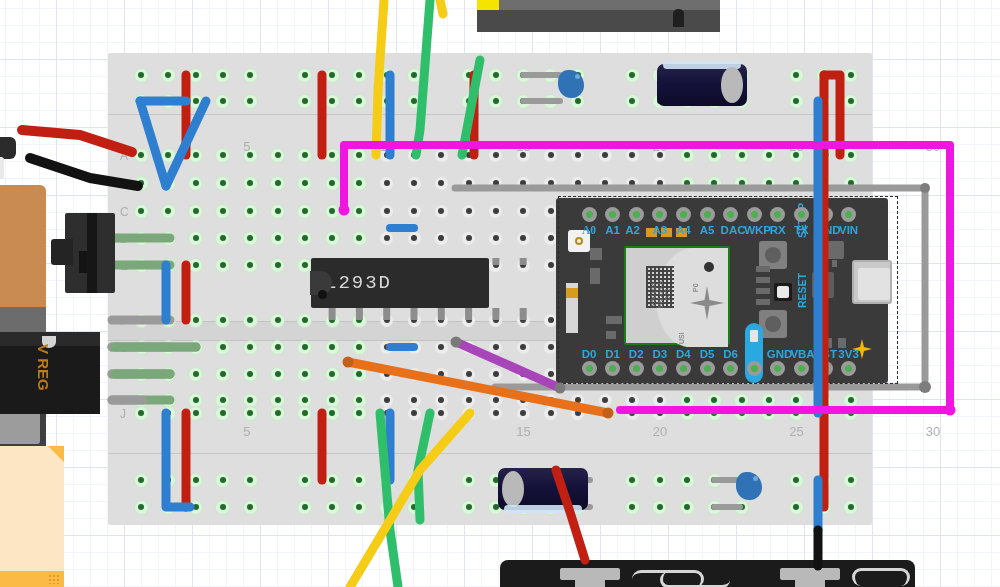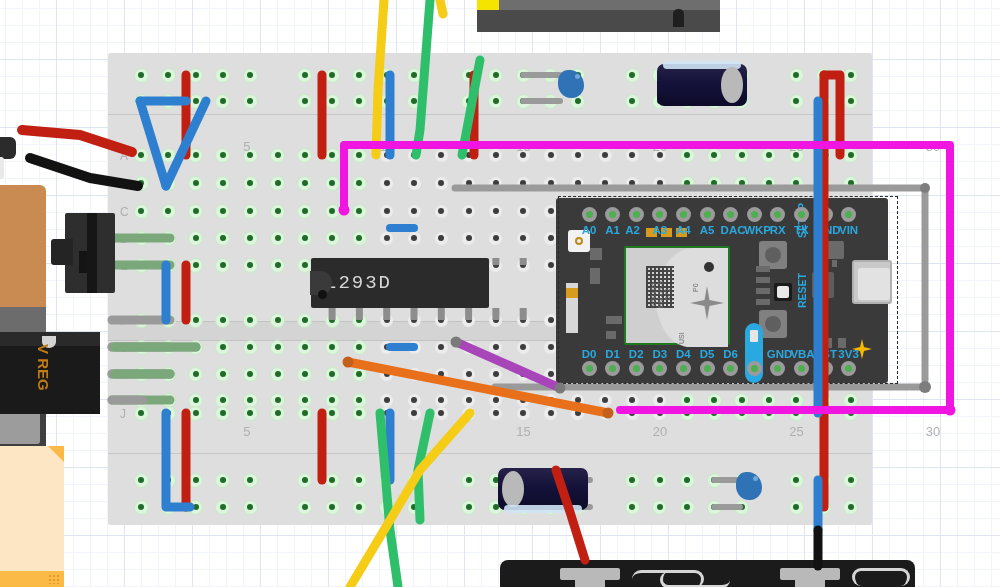--- a/index.html
+++ b/index.html
@@ -1455,21 +1455,21 @@
   </div>
 
   <svg width="20" height="20" style="position:absolute;left:296px;top:141px">
     <path d="M10 0 L12 8 L20 10 L12 12 L10 20 L8 12 L0 10 L8 8 Z" fill="#f5b800"></path>
   </svg>
 </div>
 <div class="layer" id="photon-pins">
     <div class="pin-pad" style="left: 581.5px; top: 207px;">
       <i></i>
     </div>
-    <div class="pin-label" style="left: 579px; top: 224px; width: 20px; text-align: center;">A0</div>
+    <div class="pin-label" style="left: 579px; top: 224px; width: 20px; text-align: center; font-family: Liberation Serif, serif;">A0</div>
     <div class="pin-pad" style="left: 605.1px; top: 207px;">
       <i></i>
     </div>
     <div class="pin-label" style="left: 602.6px; top: 224px; width: 20px; text-align: center;">A1</div>
     <div class="pin-pad" style="left: 628.7px; top: 207px;">
       <i></i>
     </div>
     <div class="pin-label" style="left: 620px; top: 224px; width: 20px; text-align: right;">A2</div>
     <div class="pin-pad" style="left: 652.3px; top: 207px;">
       <i></i>

